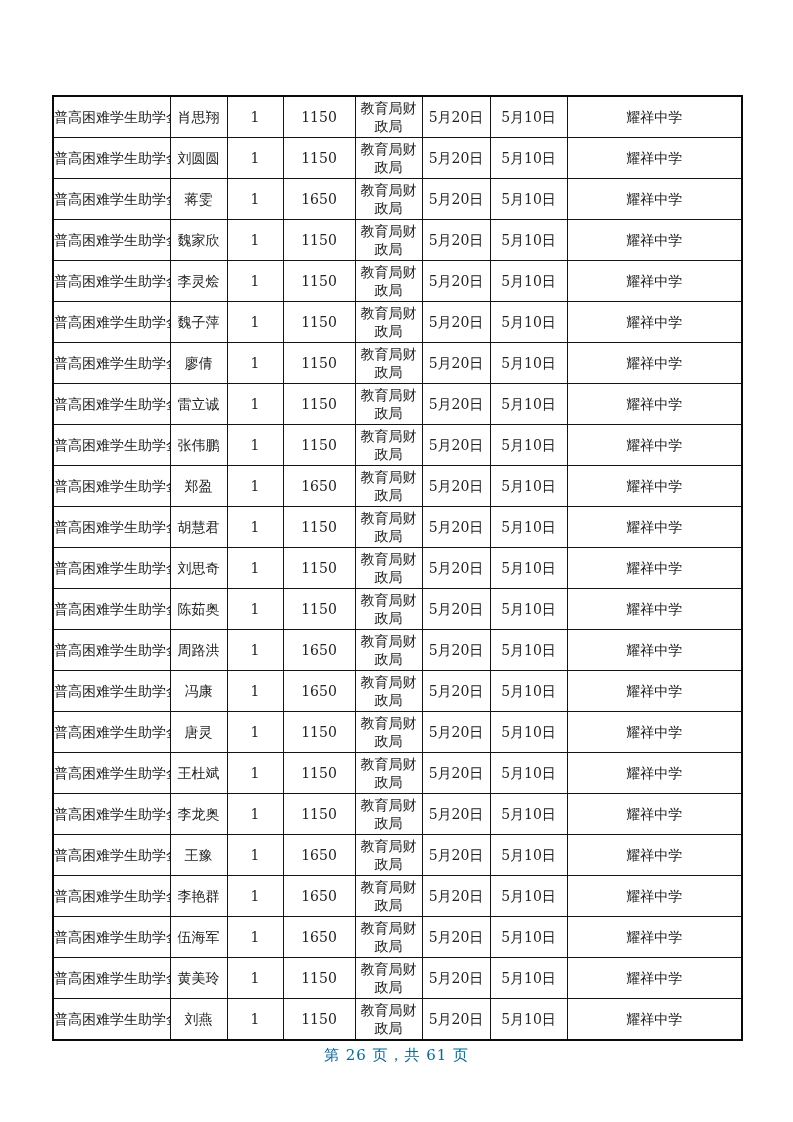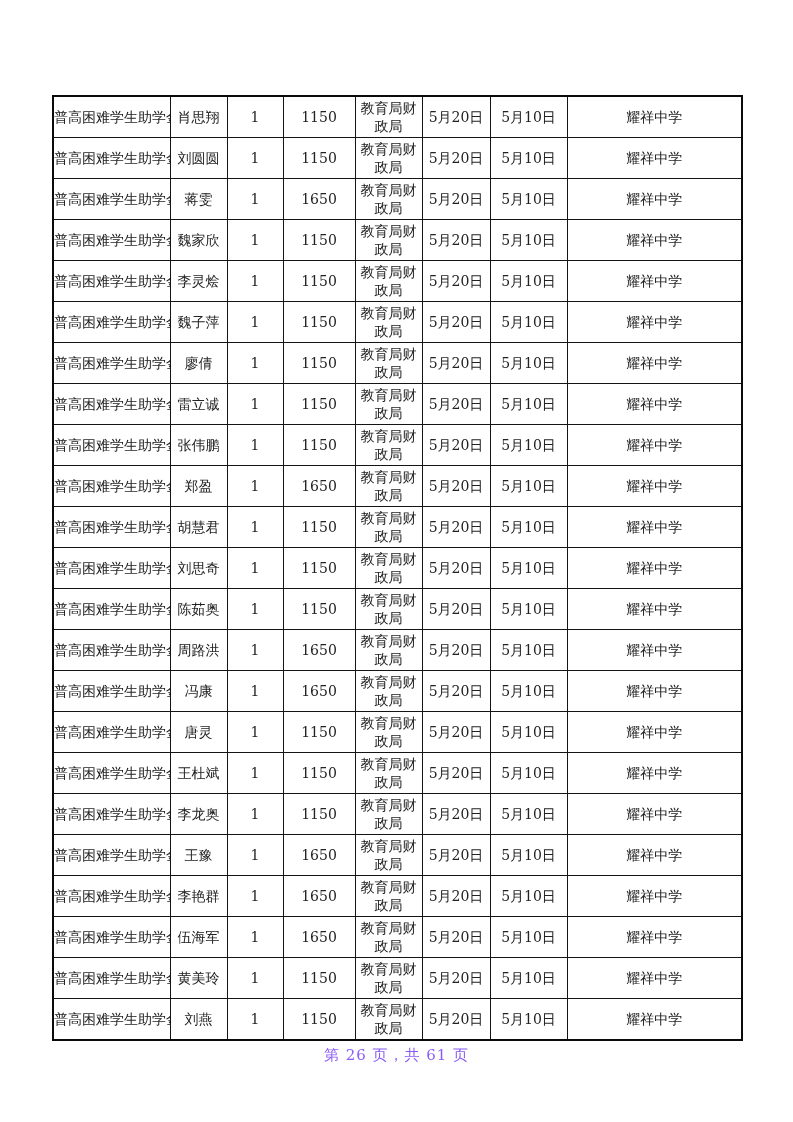--- a/index.html
+++ b/index.html
@@ -57,21 +57,21 @@
     margin-left: 28px;
   }
   .footer {
     position: absolute;
     left: 0;
     top: 1046px;
     width: 793px;
     text-align: center;
     font-size: 15px;
     letter-spacing: 1px;
-    color: #8b5cf6;
+    color: #0369a1;
   }
 </style>
 </head>
 <body>
 
 <div class="page">
 
   <table class="grant-table">
     <colgroup>
       <col style="width:117px">

